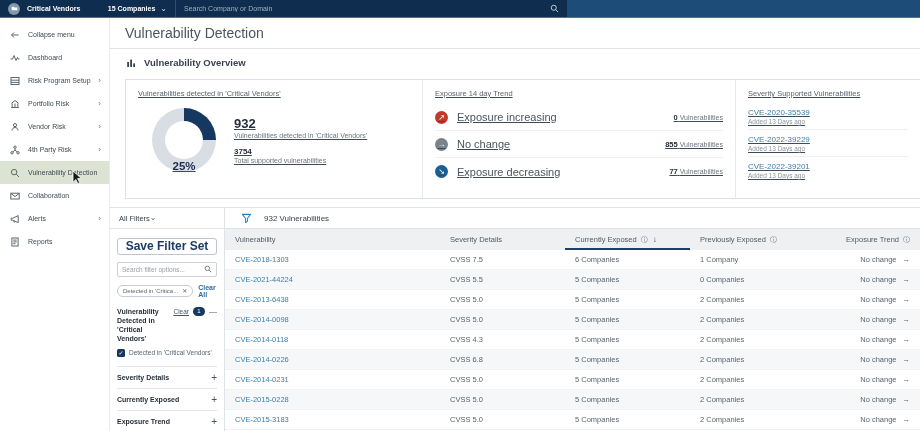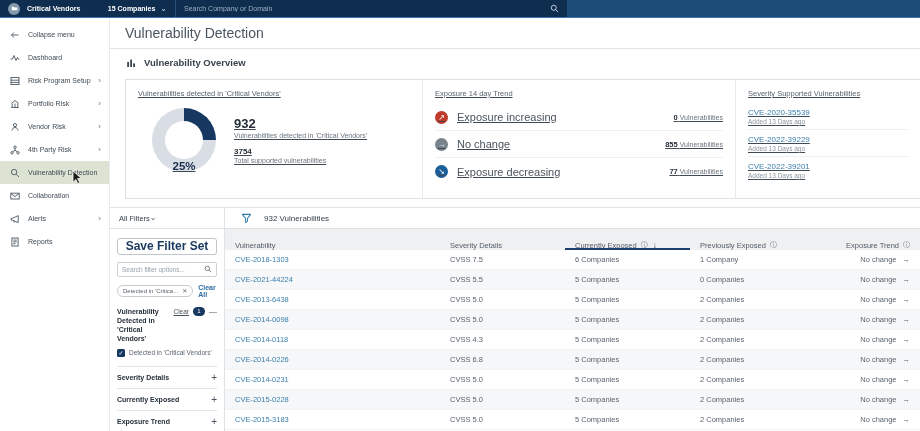--- a/index.html
+++ b/index.html
@@ -91,21 +91,21 @@
   .ag-check { margin-top:6px; display:flex; gap:4px; align-items:flex-start; }
   .checkbox { width:8px; height:8px; background:#16375f; border-radius:1.5px; color:#fff; font-size:6px; line-height:8px; text-align:center; flex:none; }
   .ag-check-label { font-size:6.5px; color:#5a646e; line-height:1.2; }
   .collapse-group { height:22px; border-top:1px solid #e2e5e8; display:flex; align-items:center; justify-content:space-between; font-weight:bold; font-size:7px; color:#262f39; }
   .cg-plus { font-size:10px; font-weight:normal; color:#4a545e; }
   .collapse-groups { margin-top:9px; }
 
   
   .table-area { flex:1; display:flex; flex-direction:column; min-width:0; }
   .t-head { height:21px; flex:none; background:#eef0f2; display:flex; font-size:7.5px; color:#525c66; }
-  .h-cell { display:flex; align-items:flex-end; padding-left:10px; position:relative; }
+  .h-cell { display:flex; align-items:center; padding-left:10px; position:relative; }
   .h-cell.sorted::after { content:''; position:absolute; left:0; right:0; bottom:0; height:2.5px; background:#1d3f6e; }
   .info-ic { font-size:7px; color:#6a747e; margin-left:4px; }
   .sort-ic { font-size:8px; color:#39434d; margin-left:5px; }
   .col-1 { width:215px; flex:none; }
   .col-2 { width:125px; flex:none; }
   .col-3 { width:125px; flex:none; }
   .col-4 { width:125px; flex:none; }
   .col-5 { flex:1; justify-content:flex-end; padding-right:10px; }
   .t-body { flex:1; overflow:hidden; }
   .t-row { height:20px; display:flex; align-items:center; font-size:7.5px; color:#5a646e; border-bottom:1px solid #f0f2f3; }

